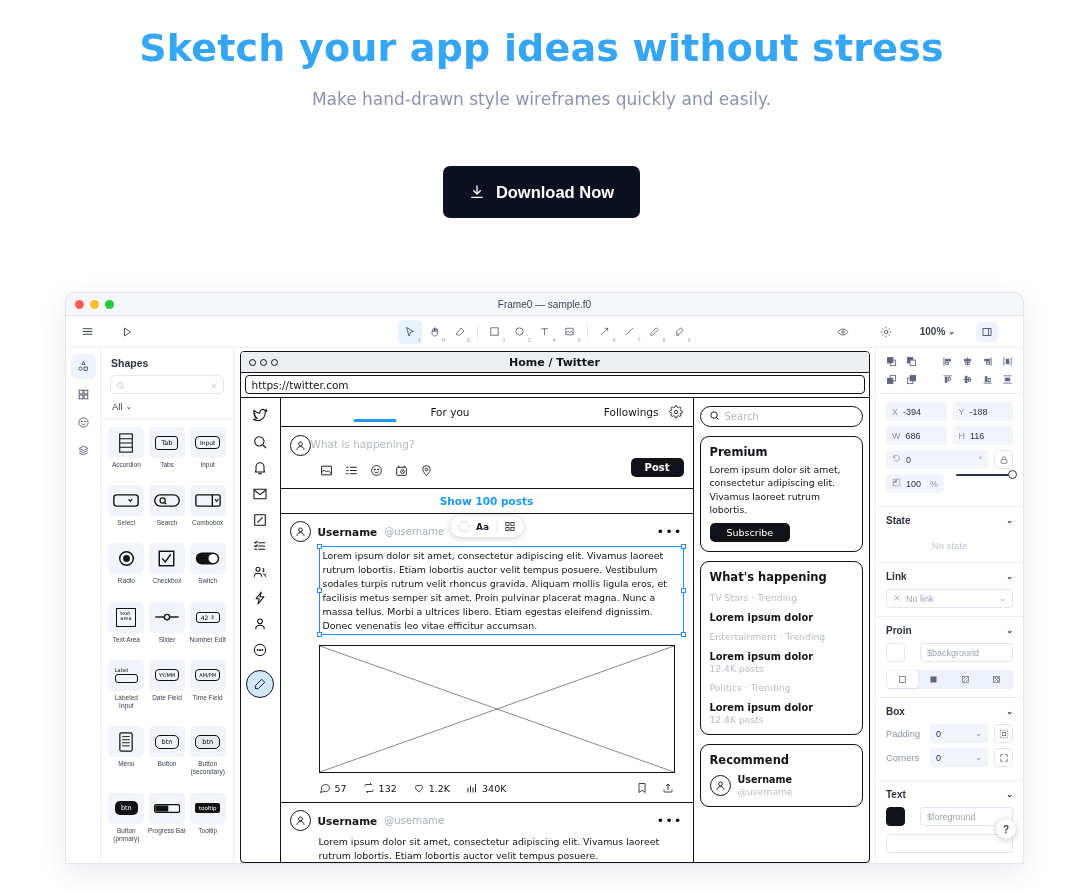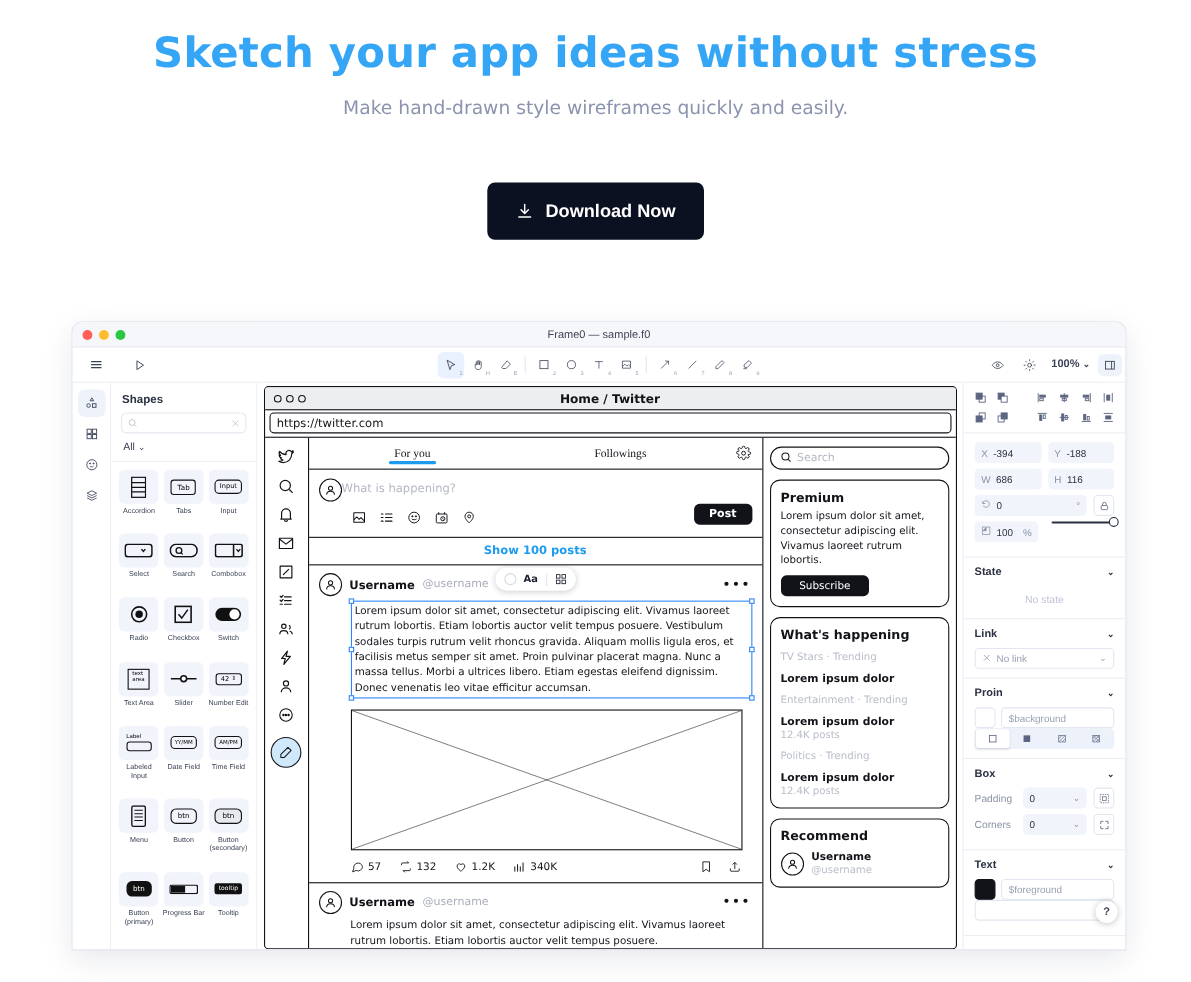--- a/index.html
+++ b/index.html
@@ -93,22 +93,22 @@
     display: flex; align-items: center; justify-content: center;
     color: #3b4256; border-radius: 5px; cursor: pointer;
   }
   .tool.active { background: #eaf1fe; }
   .tool .kbd {
     position: absolute; right: 1px; bottom: 1px;
     font-size: 5px; color: #9aa1b4;
   }
   .tb-div { width:1px; height:15px; background:#e4e7ef; margin:0 4px; }
   .tb-right {
-    position: absolute; right: 3px;
-    display: flex; align-items: center; gap: 3px;
+    position: absolute; right: 25px;
+    display: flex; align-items: center; gap: 17px;
   }
   .zoom-pill {
     display:flex; align-items:center; gap:3px;
     font-size: 10px; font-weight: bold; color: #3b4256;
     padding: 2px 4px; border-radius: 5px; cursor: pointer;
   }
   .panel-toggle {
     width:22px;height:20px; display:flex;align-items:center;justify-content:center;
     background:#eef2fb; border-radius:5px; color:#3b4256; cursor:pointer;
   }
@@ -213,21 +213,21 @@
   .tw-compose {
     width: 28px; height: 28px; border-radius: 50%;
     background: #cfe8fa; border: 1.6px solid #111318;
     display: flex; align-items: center; justify-content: center;
     margin-top: 2px;
   }
 
   .tw-feed { flex: 1; min-width: 0; display: flex; flex-direction: column; border-right: 1.4px solid #111318; }
   .tw-tabs { display: flex; height: 29px; flex: 0 0 29px; align-items: center; border-bottom: 1.6px solid #111318; position: relative; }
   .tw-tab {
-    flex: 1; text-align: center; font-size: 10.5px; color: #111318; cursor: pointer; position: relative; font-family: Liberation Serif, serif;
+    flex: 1; text-align: right; font-size: 10.5px; color: #111318; cursor: pointer; position: relative;
   }
   .tw-tab .underline {
     position: absolute; bottom: -4px; left: 50%; transform: translateX(-50%);
     width: 43px; height: 3px; background: #1d9bf0; border-radius: 2px;
   }
   .tw-gear { width: 34px; display: flex; align-items: center; justify-content: center; color:#111318; cursor:pointer; }
 
   .compose-row { display: flex; padding: 8px 9px 0; }
   .avatar-circ {
     width: 21px; height: 21px; border-radius: 50%;
@@ -358,21 +358,21 @@
   .slider-knob {
     position: absolute; right: -4px; top: -4px; width: 9px; height: 9px;
     border-radius: 50%; background: #fff; border: 1.5px solid #2b3142;
   }
   .no-state { text-align: center; font-size: 9.5px; color: #bfc5d4; padding: 7px 0 3px; }
   .sp-select {
     height: 19px; border: 1px solid #e2e6f0; border-radius: 4px;
     display: flex; align-items: center; gap: 5px; padding: 0 6px;
     font-size: 9px; color: #9aa1b4; cursor: pointer;
   }
-  .fill-row { display: flex; gap: 5px; align-items: center; margin-bottom: 0; }
+  .fill-row { display: flex; gap: 15px; align-items: center; margin-bottom: 8px; }
   .swatch-box { width: 19px; height: 19px; border: 1px solid #e2e6f0; border-radius: 4px; background: #fff; cursor:pointer; }
   .swatch-box.black { background: #111318; border-color: #111318; }
   .token-field {
     flex: 1; height: 19px; border: 1px solid #e2e6f0; border-radius: 4px;
     display: flex; align-items: center; padding: 0 6px; font-size: 9px; color: #9aa1b4;
   }
   .seg {
     display: flex; background: #edf1fa; border-radius: 4px; height: 19px; padding: 1px;
   }
   .seg-item {

